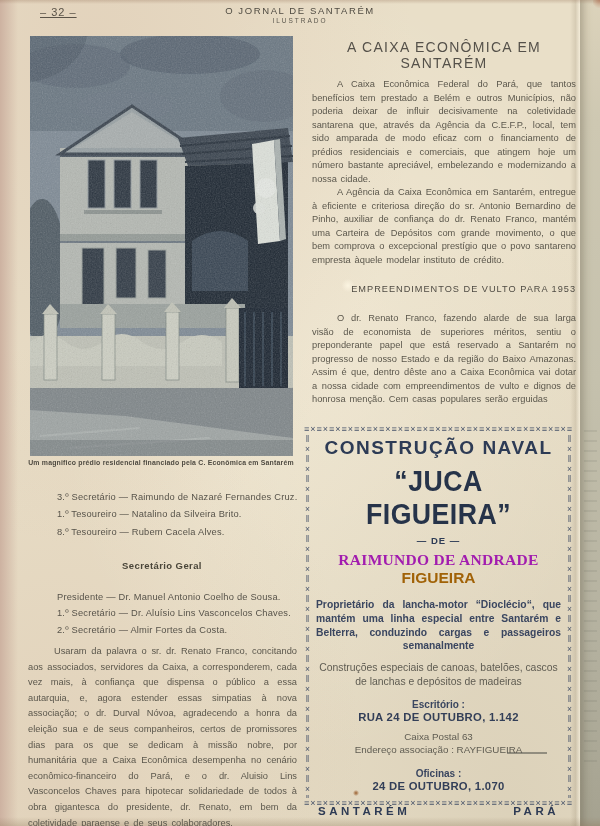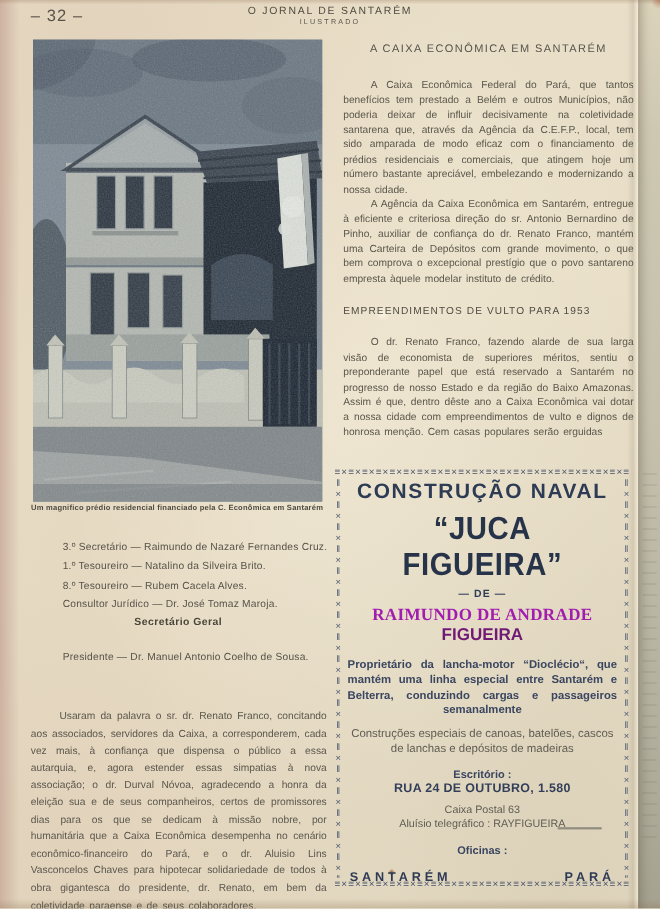--- a/index.html
+++ b/index.html
@@ -33,21 +33,21 @@
   .showthrough { position:absolute; left:584px; top:430px; width:13px; height:335px; opacity:.55;
     background:repeating-linear-gradient(180deg, rgba(88,92,82,0.22) 0 2px, transparent 2px 10px);
     filter:blur(0.4px); }
   .stain-light { position:absolute; left:341px; top:279px; width:14px; height:13px; border-radius:50%;
     background:radial-gradient(circle, rgba(252,245,226,0.95), rgba(252,245,226,0) 70%); }
   .stain-rust { position:absolute; left:353px; top:790px; width:6px; height:6px; border-radius:50%;
     background:radial-gradient(circle, #9a5f2e, rgba(154,95,46,0) 75%); }
   .corner-dot { position:absolute; left:593px; top:0; width:7px; height:8px;
     background:radial-gradient(circle at 100% 0, rgba(170,90,60,0.55), transparent 80%); }
 
-  .pagenum { position:absolute; left:28px; top:6px; font-size:15px; letter-spacing:1px; color:#5a5348; }
+  .pagenum { position:absolute; left:40px; top:6px; font-size:11px; letter-spacing:1px; color:#5a5348;text-decoration:underline; }
   .header-center { position:absolute; left:140px; top:5px; width:320px; text-align:center; }
   .masthead { font-size:9.5px; letter-spacing:1.6px; color:#4f4b42; }
   .masthead-sub { margin-top:1px; font-size:6.5px; letter-spacing:2px; color:#5a564c; }
 
   .photo { position:absolute; left:30px; top:36px; width:263px; height:420px;
     background:#75808a; overflow:hidden; }
   .photo svg { display:block; width:100%; height:100%; }
   .caption { position:absolute; left:22px; top:459px; width:278px; text-align:center;
     font-size:6.9px; font-weight:bold; color:#4e4a41; letter-spacing:.2px; }
 
@@ -55,41 +55,41 @@
     color:#57534a; letter-spacing:.2px; }
   .assembly-h { position:absolute; left:28px; top:560px; width:268px; text-align:center;
     font-size:9.5px; font-weight:bold; color:#494539; letter-spacing:.4px; }
   .assembly-list { position:absolute; left:57px; top:589px; font-size:9.3px; line-height:16.4px;
     color:#57534a; letter-spacing:.2px; }
   .left-para { position:absolute; left:28px; top:644px; width:269px;
     font-size:9.3px; line-height:15.6px; text-align:justify; text-indent:26px;
     color:#5b574c; word-spacing:1.5px; }
 
   .article { position:absolute; left:312px; top:39px; width:264px; }
-  .art-title { text-align:center; font-size:10px; letter-spacing:1.3px; color:#55514a; margin-bottom:21px; }
+  .art-title { text-align:center; font-size:14px; letter-spacing:1.3px; color:#55514a; margin-bottom:7px; }
   .article p { font-size:9.3px; line-height:13.5px; text-align:justify; text-indent:25px;
     color:#5b574c; word-spacing:1.2px; }
-  .subhead { margin-top:17px; margin-bottom:18px; text-align:left; font-size:9.2px;
+  .subhead { margin-top:17px; margin-bottom:18px; text-align:right; font-size:9.2px;
     letter-spacing:1px; color:#4f4b43; }
 
   .ad { position:absolute; left:300px; top:424px; width:277px; height:384px; }
   .ad-border-h { position:absolute; left:4px; right:4px; height:10px; font-size:9px; line-height:10px;
     letter-spacing:1px; color:#47536a; white-space:nowrap; overflow:hidden; text-align:center; }
   .ad-border-h.top { top:0; } .ad-border-h.bottom { bottom:0; }
   .ad-border-v { position:absolute; top:10px; bottom:10px; width:13px; font-size:8.5px; line-height:10px;
     text-align:center; white-space:pre; color:#47536a; overflow:hidden; }
   .ad-border-v.left { left:1px; } .ad-border-v.right { right:1px; }
   .ad-content { position:absolute; left:16px; right:16px; top:12px; bottom:12px; text-align:center; }
   .ad-l1 { font-size:21px; font-weight:bold; letter-spacing:5px; color:#2d3b55; margin-top:2px; }
   .ad-l2 { font-size:19px; font-weight:bold; letter-spacing:1.5px; color:#2d3b55; margin-top:1px; }
   .ad-name { font-size:29px; font-weight:bold; color:#263349; margin-top:6px; }
   .ad-name span { display:inline-block; transform:scaleX(0.92); letter-spacing:.5px; }
   .ad-de { font-size:9.5px; font-weight:bold; letter-spacing:1px; color:#2d3b55; margin-top:4px; }
   .ad-owner { font-size:15.5px; font-weight:bold; line-height:18px; letter-spacing:.3px; color:#a21caf; margin-top:5px;font-family:Liberation Serif, serif; }
-  .ad-owner2 { font-size:15.5px; font-weight:bold; line-height:18px; color:#701a75; }
+  .ad-owner2 { font-size:15.5px; font-weight:bold; line-height:18px; color:#a16207; }
   .ad-boldpara { margin-top:11px; font-size:10.3px; font-weight:bold; line-height:13.8px;
     text-align:justify; text-align-last:center; color:#3a4660; word-spacing:1px; }
   .ad-services { margin-top:8px; font-size:10.4px; line-height:14px; color:#5f5c52; }
   .ad-lbl { margin-top:10px; font-size:10px; font-weight:bold; color:#3a4660; }
   .ad-addr { margin-top:1px; font-size:11.3px; font-weight:bold; letter-spacing:.3px; color:#333f58; }
   .ad-plain { margin-top:8px; font-size:9.8px; color:#5f5c52; }
   .ad-plain2 { margin-top:2px; font-size:9.8px; color:#5f5c52; }
   .ad-lbl2 { margin-top:13px; font-size:10px; font-weight:bold; color:#3a4660; }
   .ad-cityrow { margin-top:13px; display:flex; justify-content:space-between; padding:0 2px;
     font-size:11.5px; font-weight:bold; letter-spacing:3.5px; color:#2d3a54; }
@@ -173,27 +173,28 @@
       <rect x="0" y="404" width="263" height="16" fill="#6d7478" opacity="0.55"></rect>
       <rect width="263" height="420" filter="url(#gr)" opacity="0.26"></rect>
     </svg>
   </div>
   <div class="caption">Um magnifico prédio residencial financiado pela C. Econômica em Santarém</div>
 
   <div class="officers">
     <div>3.º Secretário — Raimundo de Nazaré Fernandes Cruz.</div>
     <div>1.º Tesoureiro — Natalino da Silveira Brito.</div>
     <div>8.º Tesoureiro — Rubem Cacela Alves.</div>
-    <div>Consultor Jurídico — Dr. José Tomaz Maroja.</div>
   </div>
 
   <div class="assembly-h">Secretário Geral</div>
 
   <div class="assembly-list">
     <div>Presidente — Dr. Manuel Antonio Coelho de Sousa.</div>
+    <div>1.º Secretário — Dr. Aluísio Lins Vasconcelos Chaves.</div>
+    <div>2.º Secretário — Almir Fortes da Costa.</div>
   </div>
 
   <div class="left-para">Usaram da palavra o sr. dr. Renato Franco, concitando aos associados, servidores da Caixa, a corresponderem, cada vez mais, à confiança que dispensa o público a essa autarquia, e, agora estender essas simpatias à nova associação; o dr. Durval Nóvoa, agradecendo a honra da eleição sua e de seus companheiros, certos de promissores dias para os que se dedicam à missão nobre, por humanitária que a Caixa Econômica desempenha no cenário econômico-financeiro do Pará, e o dr. Aluisio Lins Vasconcelos Chaves para hipotecar solidariedade de todos à obra gigantesca do presidente, dr. Renato, em bem da coletividade paraense e de seus colaboradores.</div>
 
   <div class="article">
     <div class="art-title">A CAIXA ECONÔMICA EM SANTARÉM</div>
     <p>A Caixa Econômica Federal do Pará, que tantos benefícios tem prestado a Belém e outros Municípios, não poderia deixar de influir decisivamente na coletividade santarena que, através da Agência da C.E.F.P., local, tem sido amparada de modo eficaz com o financiamento de prédios residenciais e comerciais, que atingem hoje um número bastante apreciável, embelezando e modernizando a nossa cidade.</p>
     <p>A Agência da Caixa Econômica em Santarém, entregue à eficiente e criteriosa direção do sr. Antonio Bernardino de Pinho, auxiliar de confiança do dr. Renato Franco, mantém uma Carteira de Depósitos com grande movimento, o que bem comprova o excepcional prestígio que o povo santareno empresta àquele modelar instituto de crédito.</p>
     <div class="subhead">EMPREENDIMENTOS DE VULTO PARA 1953</div>
     <p>O dr. Renato Franco, fazendo alarde de sua larga visão de economista de superiores méritos, sentiu o preponderante papel que está reservado a Santarém no progresso de nosso Estado e da região do Baixo Amazonas. Assim é que, dentro dêste ano a Caixa Econômica vai dotar a nossa cidade com empreendimentos de vulto e dignos de honrosa menção.  Cem casas populares serão erguidas</p>
@@ -287,24 +288,25 @@
     <div class="artifact-line"></div>
     <div class="ad-content">
       <div class="ad-l2">CONSTRUÇÃO NAVAL</div>
       <div class="ad-name"><span>“JUCA FIGUEIRA”</span></div>
       <div class="ad-de">— DE —</div>
       <div class="ad-owner">RAIMUNDO DE ANDRADE</div>
       <div class="ad-owner2">FIGUEIRA</div>
       <div class="ad-boldpara">Proprietário da lancha-motor “Dioclécio“, que mantém uma linha especial entre Santarém e Belterra, conduzindo cargas e passageiros semanalmente</div>
       <div class="ad-services">Construções especiais de canoas, batelões, cascos de lanchas e depósitos de madeiras</div>
       <div class="ad-lbl">Escritório :</div>
-      <div class="ad-addr">RUA 24 DE OUTUBRO, 1.580</div>
+      <div class="ad-addr">RUA 24 DE OUTUBRO, 1.142</div>
       <div class="ad-plain">Caixa Postal 63</div>
-      <div class="ad-plain2">Aluísio telegráfico :  RAYFIGUEIRA</div>
+      <div class="ad-plain2">Endereço associação :  RAYFIGUEIRA</div>
       <div class="ad-lbl2">Oficinas :</div>
+      <div class="ad-addr">24 DE OUTUBRO, 1.070</div>
       <div class="ad-cityrow">
         <span>SANTARÉM</span>
         <span>PARÁ</span>
       </div>
     </div>
   </div>
 
 </div>
 
 </body></html>

